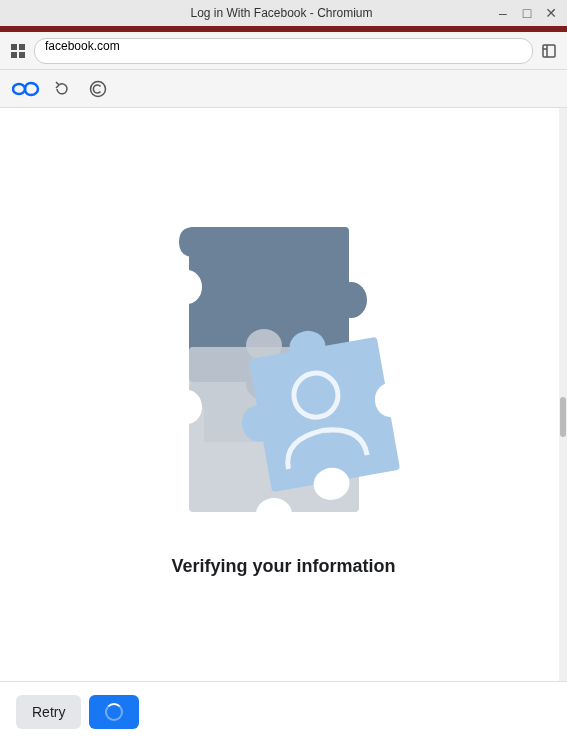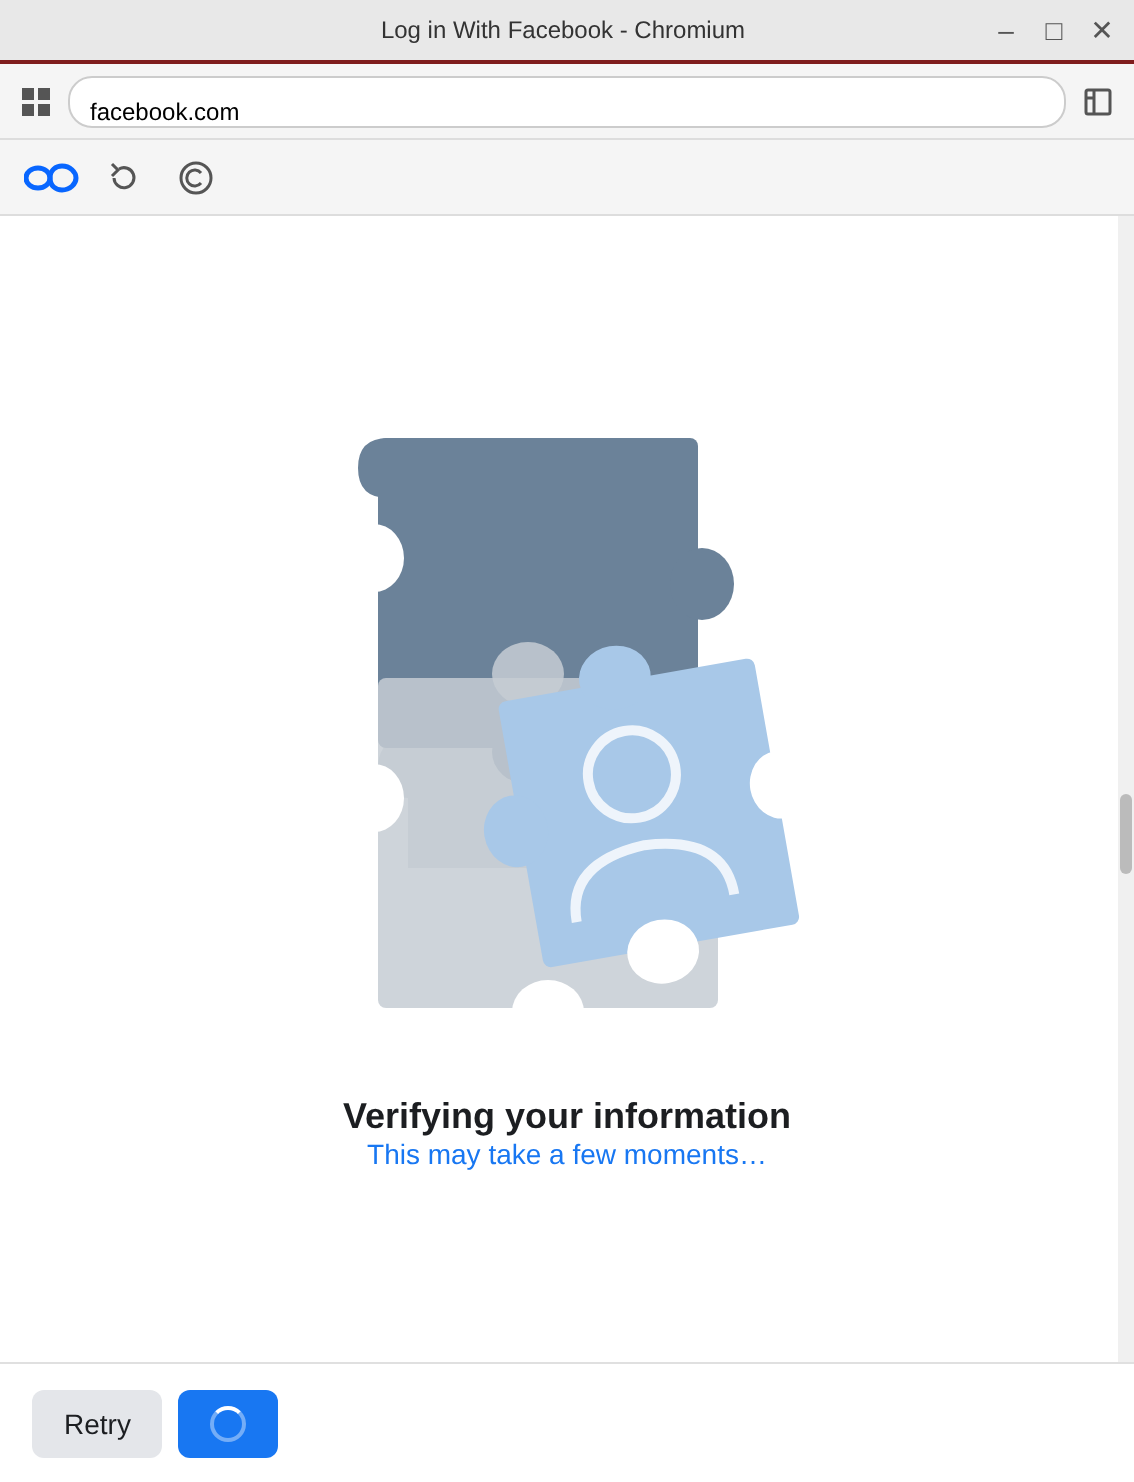--- a/index.html
+++ b/index.html
@@ -15,21 +15,21 @@
     }
 
     
     .title-bar {
       background: #e8e8e8;
       height: 32px;
       display: flex;
       align-items: center;
       justify-content: space-between;
       padding: 0 8px;
-      border-bottom: 2px solid #7f1d1d;
+      border-bottom: 6px solid #7f1d1d;
       flex-shrink: 0;
     }
 
     .title-bar-title {
       flex: 1;
       text-align: center;
       font-size: 12px;
       color: #333;
       font-weight: 500;
     }
@@ -74,21 +74,21 @@
       cursor: pointer;
     }
 
     .url-bar {
       flex: 1;
       background: white;
       border: 1px solid #ccc;
       border-radius: 12px;
       height: 26px;
       display: flex;
-      align-items: flex-end;
+      align-items: flex-start;
       padding: 0 10px;
       font-size: 12px;
       color: #333;
       overflow: hidden;
     }
 
     .url-bar-domain {
       color: #000;
       font-weight: 500;
     }
@@ -368,21 +368,20 @@
 
         <ellipse cx="65" cy="142" rx="18" ry="16" fill="white"></ellipse>
 
         <circle cx="65" cy="52" r="22" fill="none" stroke="white" stroke-width="5" opacity="0.8"></circle>
         <path d="M25,120 Q25,90 65,88 Q105,90 105,120" fill="none" stroke="white" stroke-width="5" opacity="0.8"></path>
       </g>
     </svg>
   </div>
 
   <div class="verify-title">Verifying your information</div>
-  <div class="verify-subtitle">This may take a few moments…</div>
 
   <div class="scrollbar-area">
     <div class="scrollbar-thumb"></div>
   </div>
 </div>
 
 <div class="footer">
   <div class="footer-buttons">
     <button class="btn-retry">Retry</button>
     <button class="btn-loading">

